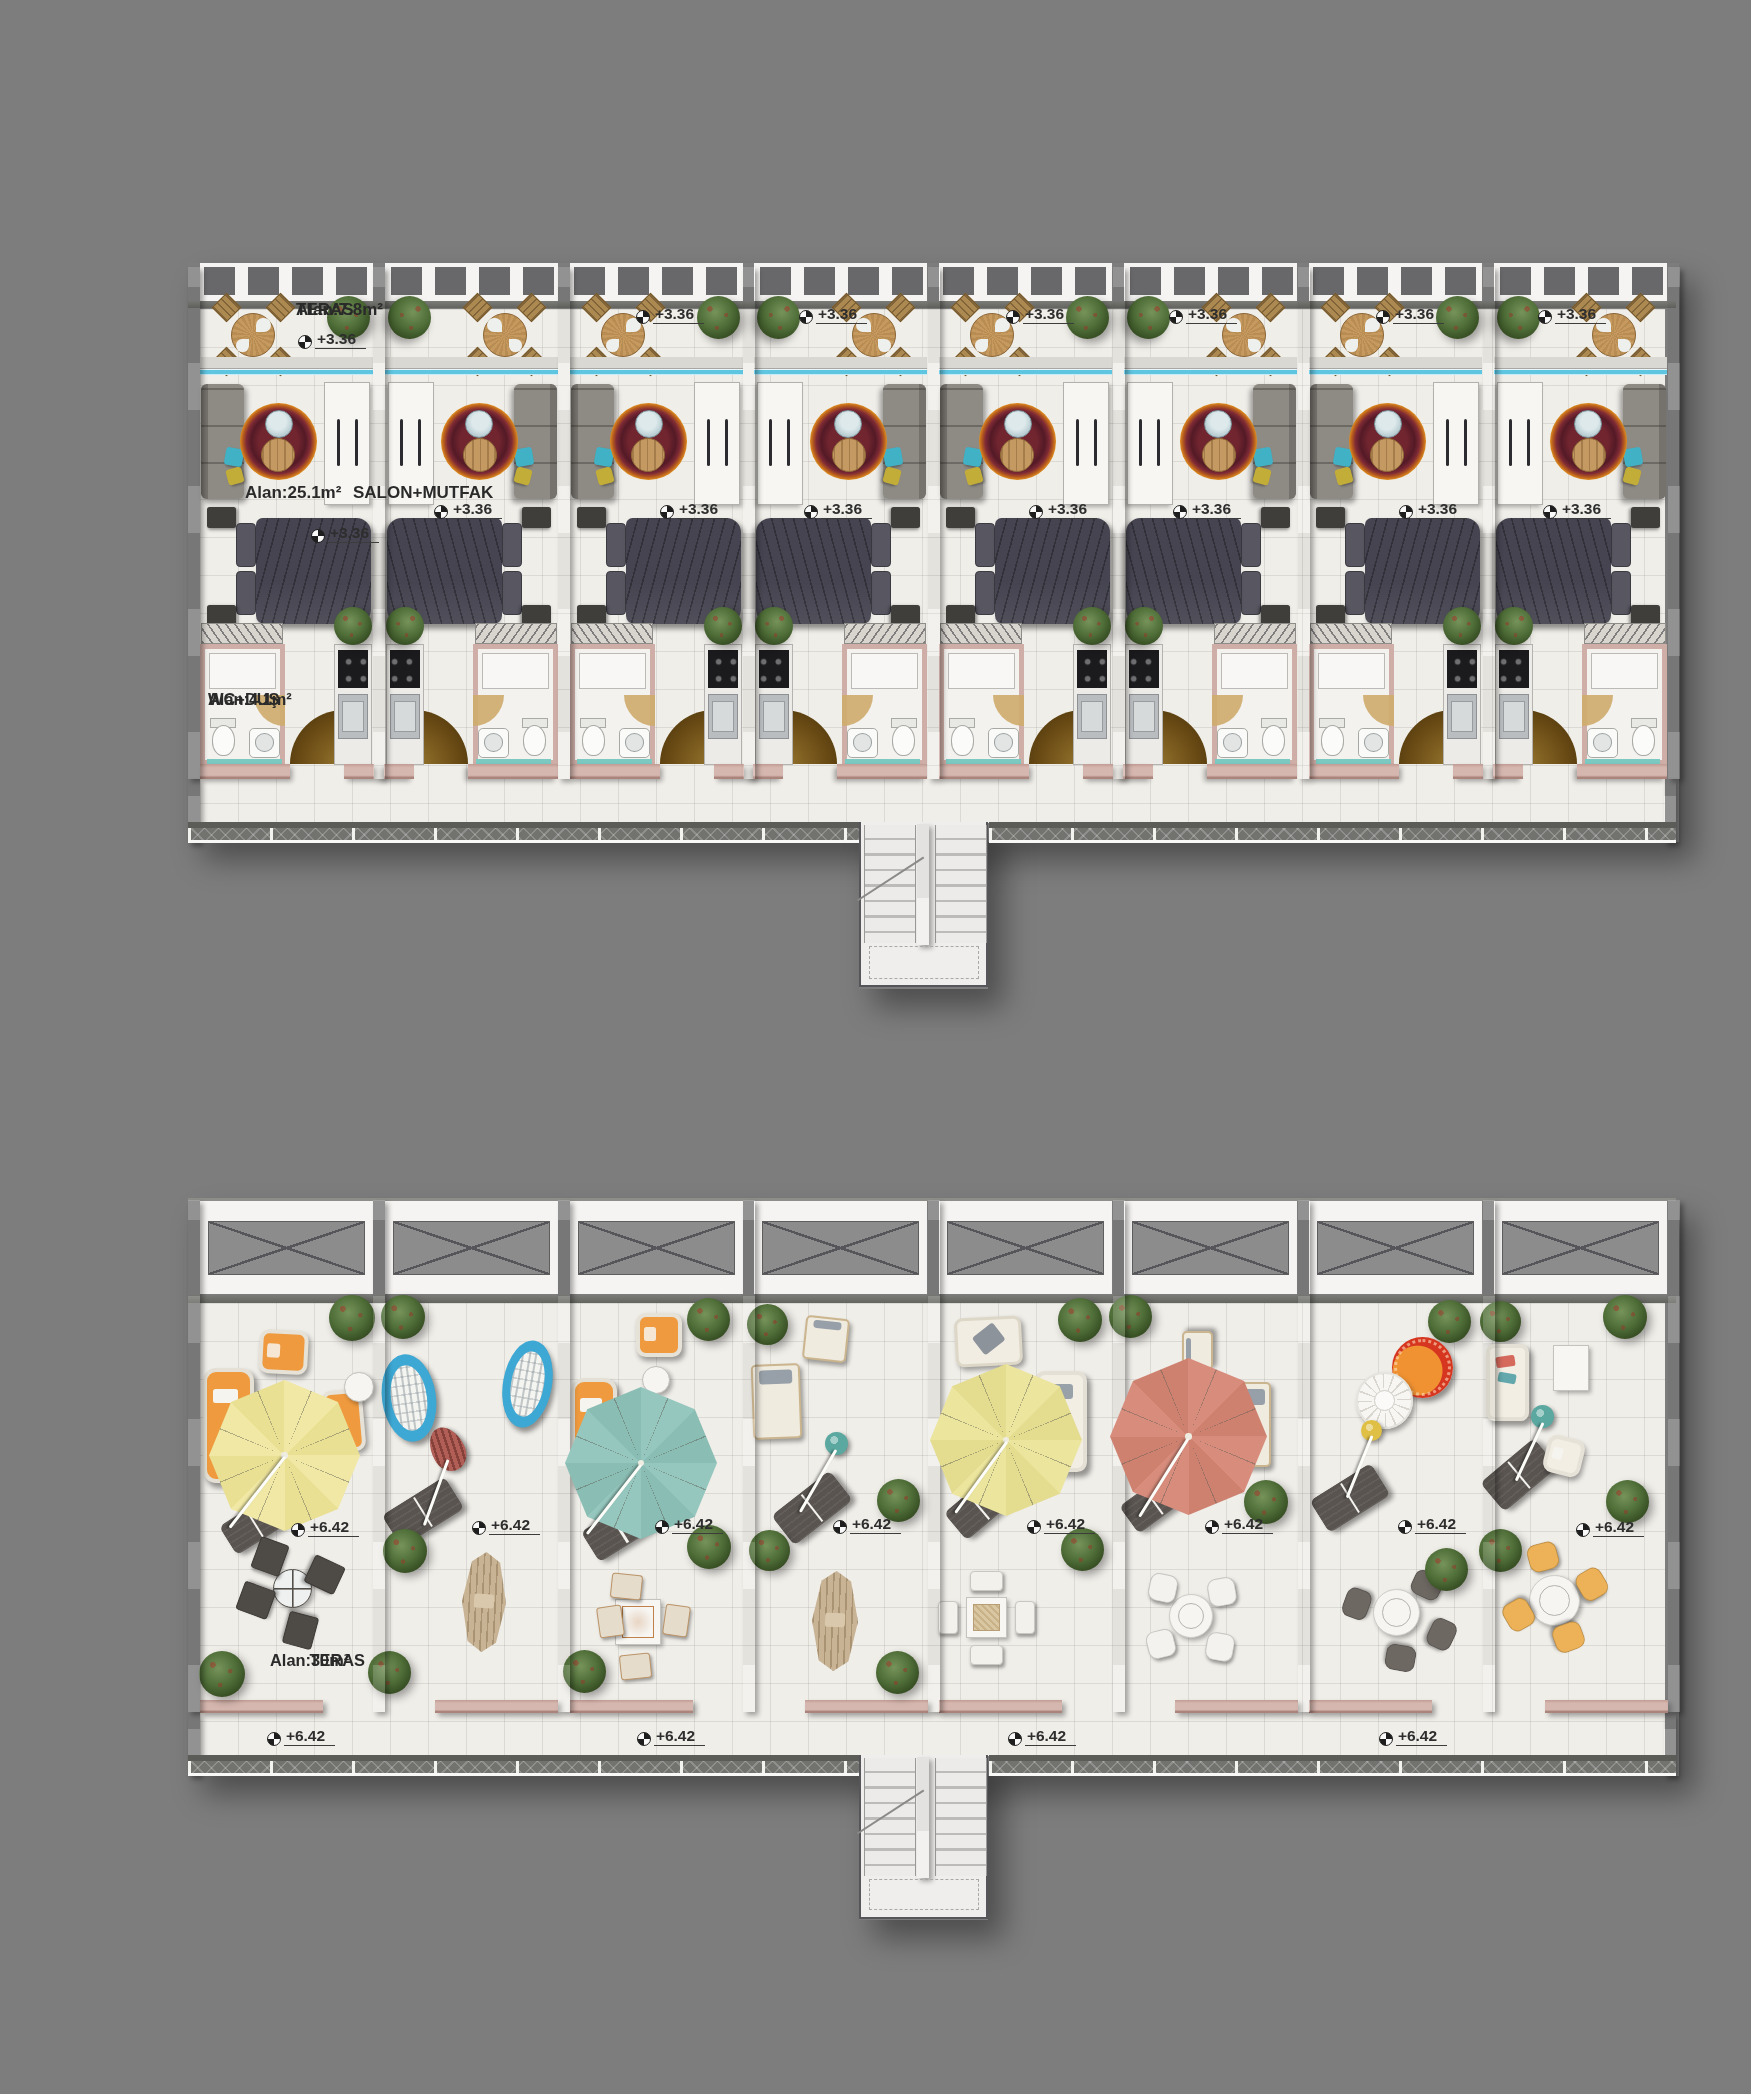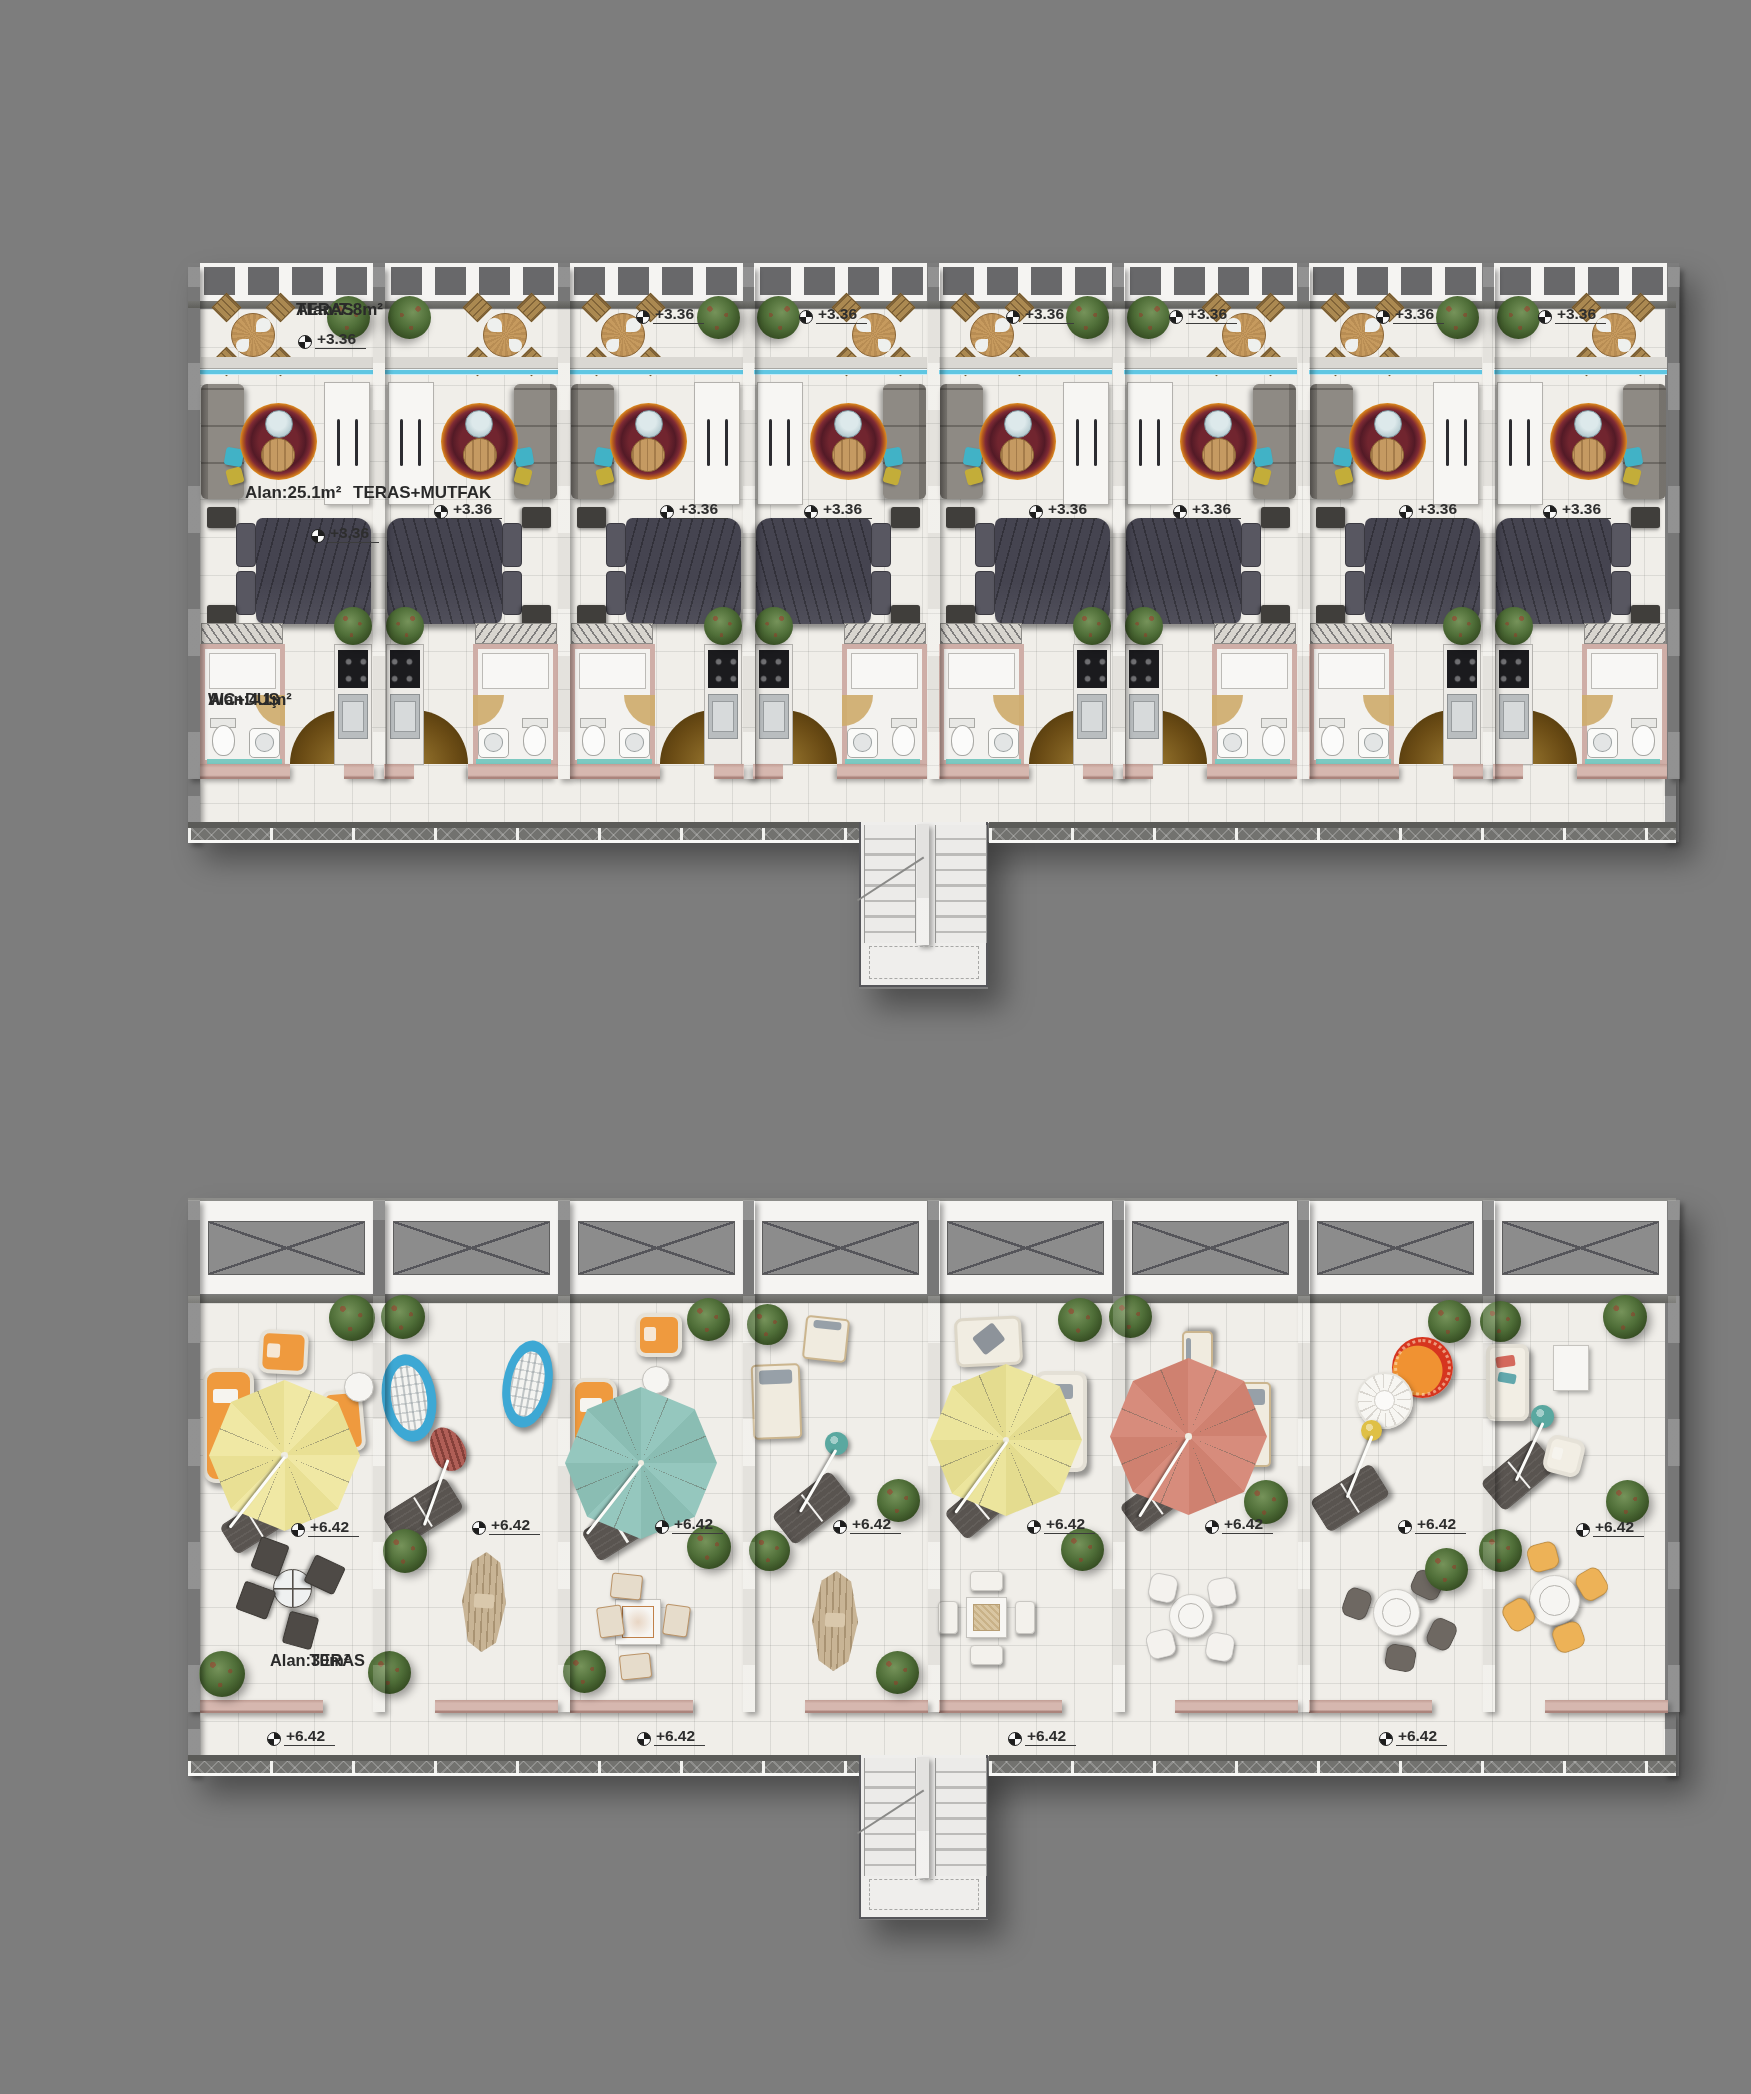--- a/index.html
+++ b/index.html
@@ -160,21 +160,21 @@
 </style>
 </head>
 <body>
 
 <div id="scene" style="background: rgb(125, 125, 125);">
   <div class="plan-label" id="lbl-teras1" style="left:296px;top:300px;">
     <span class="l1">TERAS</span>
     <span class="l2">Alan:7.8m²</span>
   </div>
   <div class="plan-label" id="lbl-salon" style="left:245px;top:483px;width:108px;text-align:right;">
-    <span class="l1">TERAS+MUTFAK</span>
+    <span class="l1">SALON+MUTFAK</span>
     <span class="l2">Alan:25.1m²</span>
   </div>
   <div class="plan-label" id="lbl-wc" style="left:208px;top:690px;font-size:16.4px;">
     <span class="l1">WC+DUŞ</span>
     <span class="l2">Alan:4.1m²</span>
   </div>
   <div class="plan-label" id="lbl-teras2" style="left:270px;top:1651px;width:79px;text-align:center;font-size:16.4px;">
     <span class="l1">TERAS</span>
     <span class="l2">Alan:30m²</span>
   </div>

